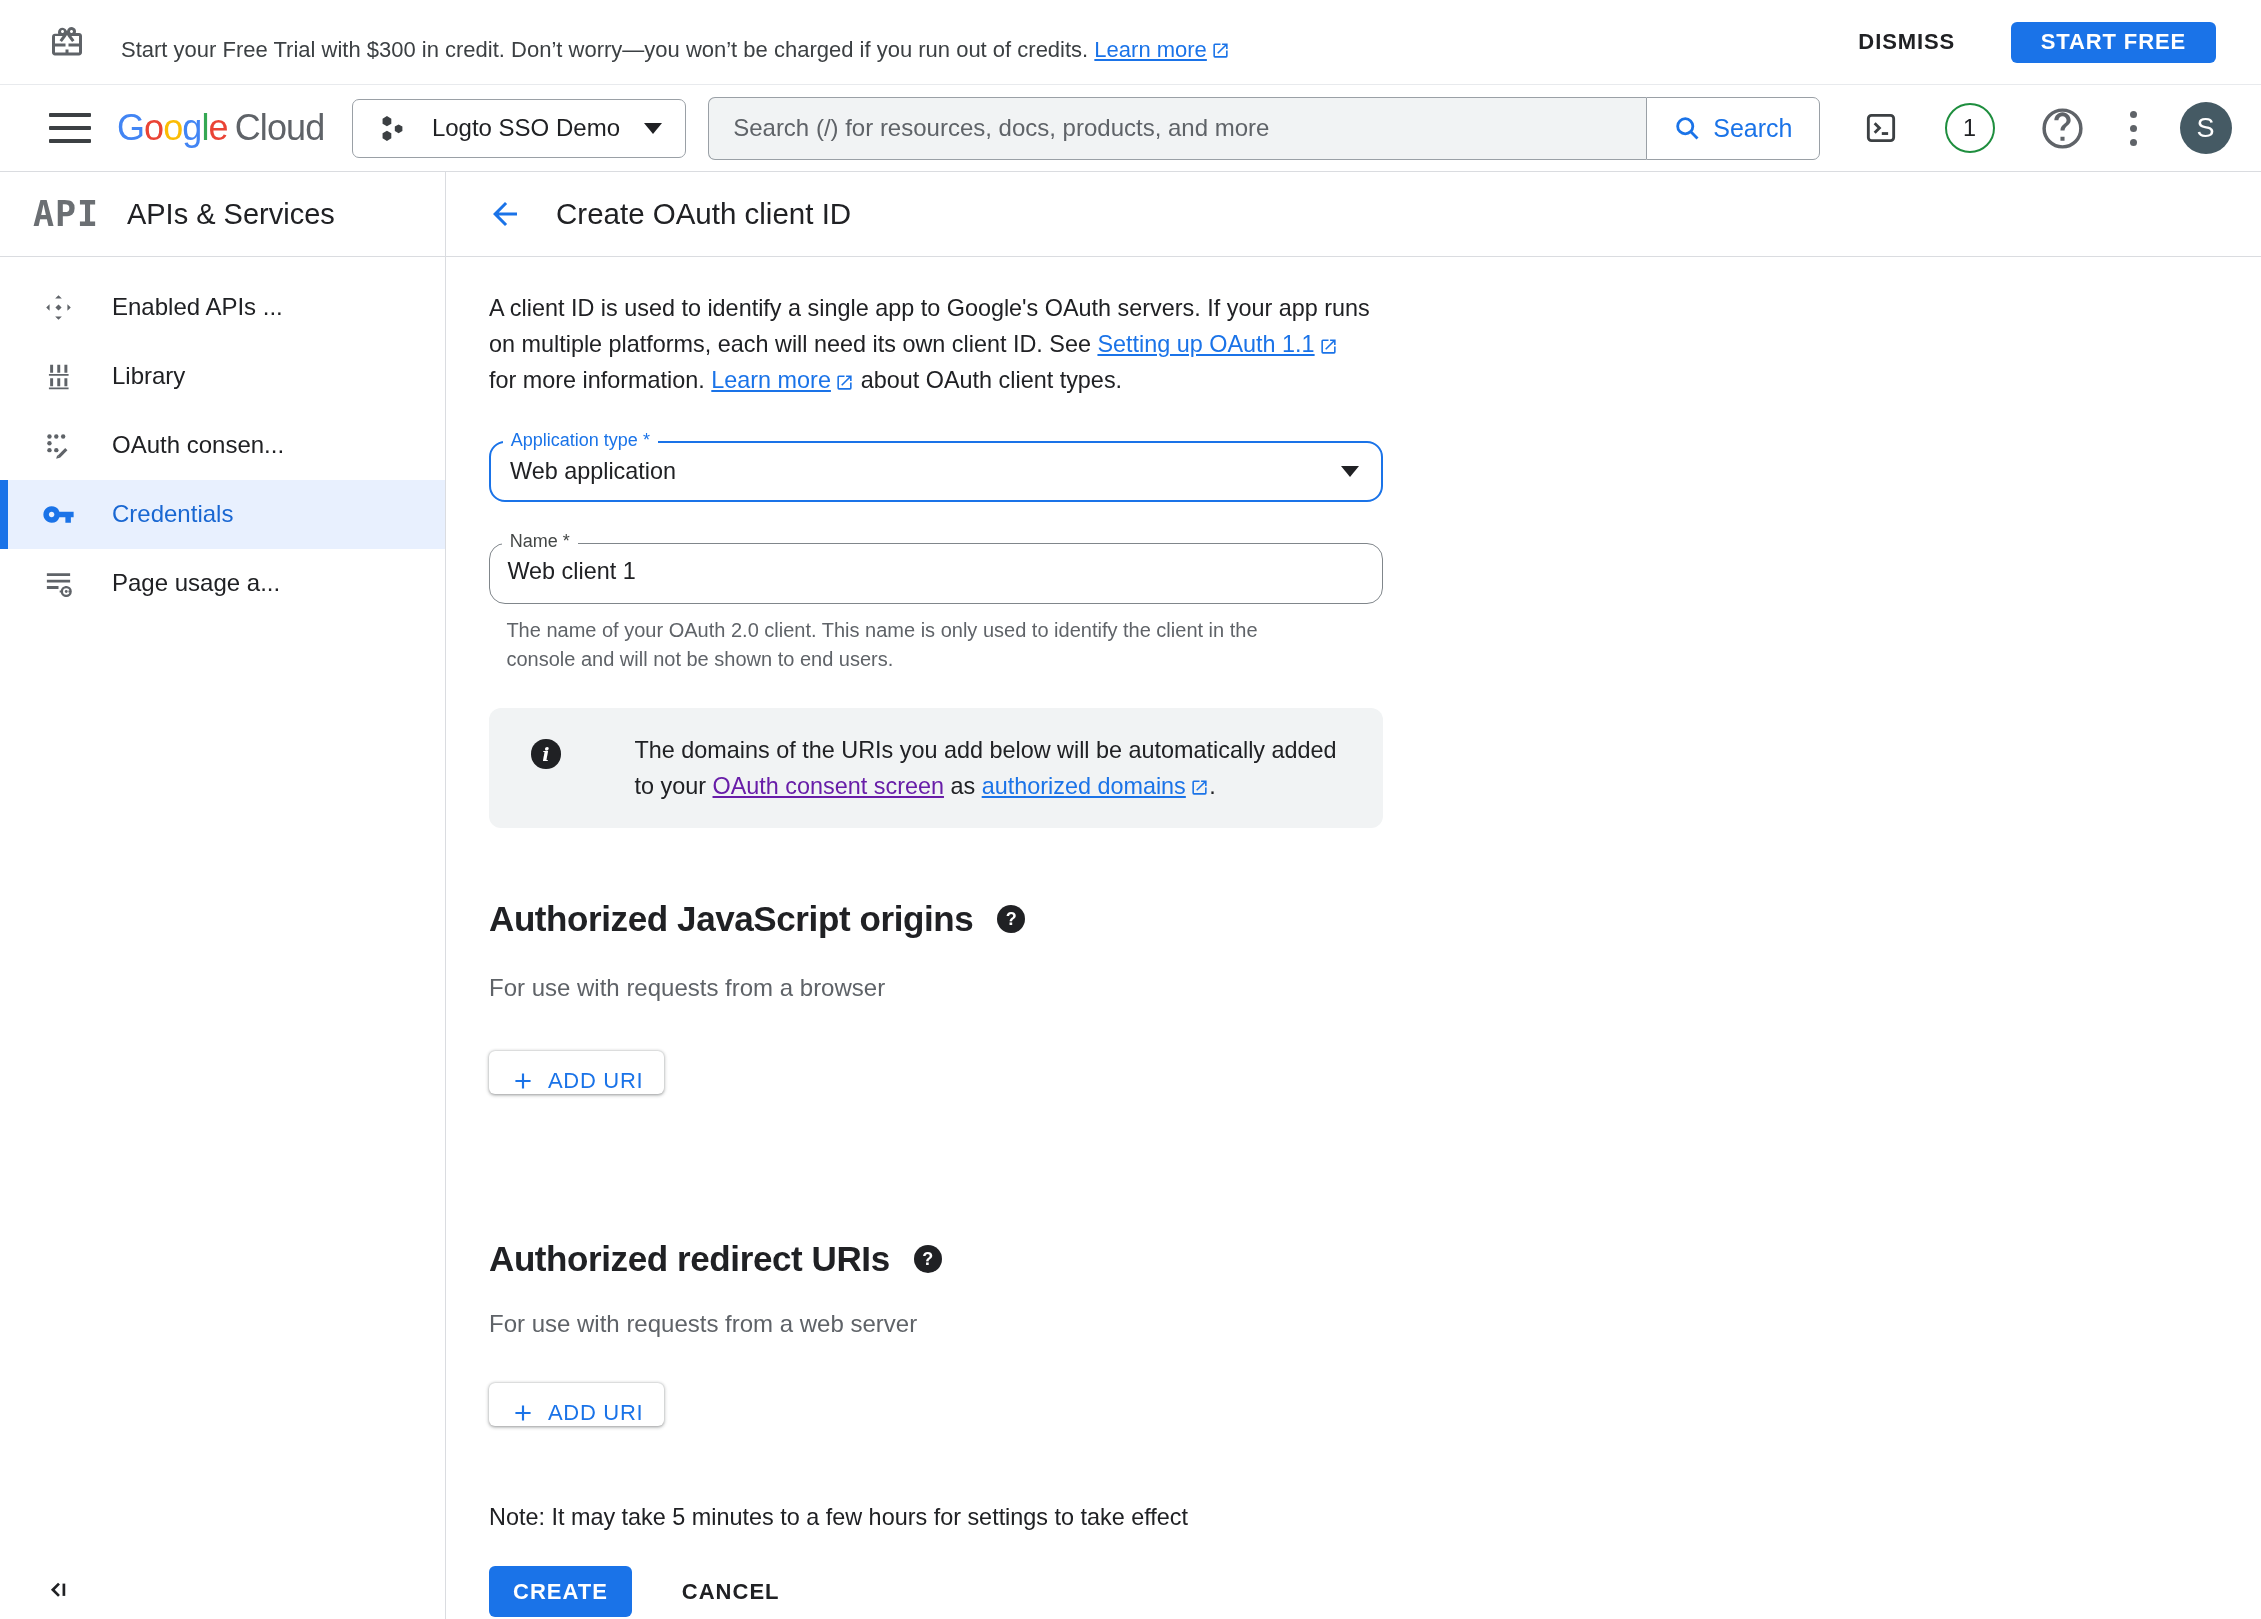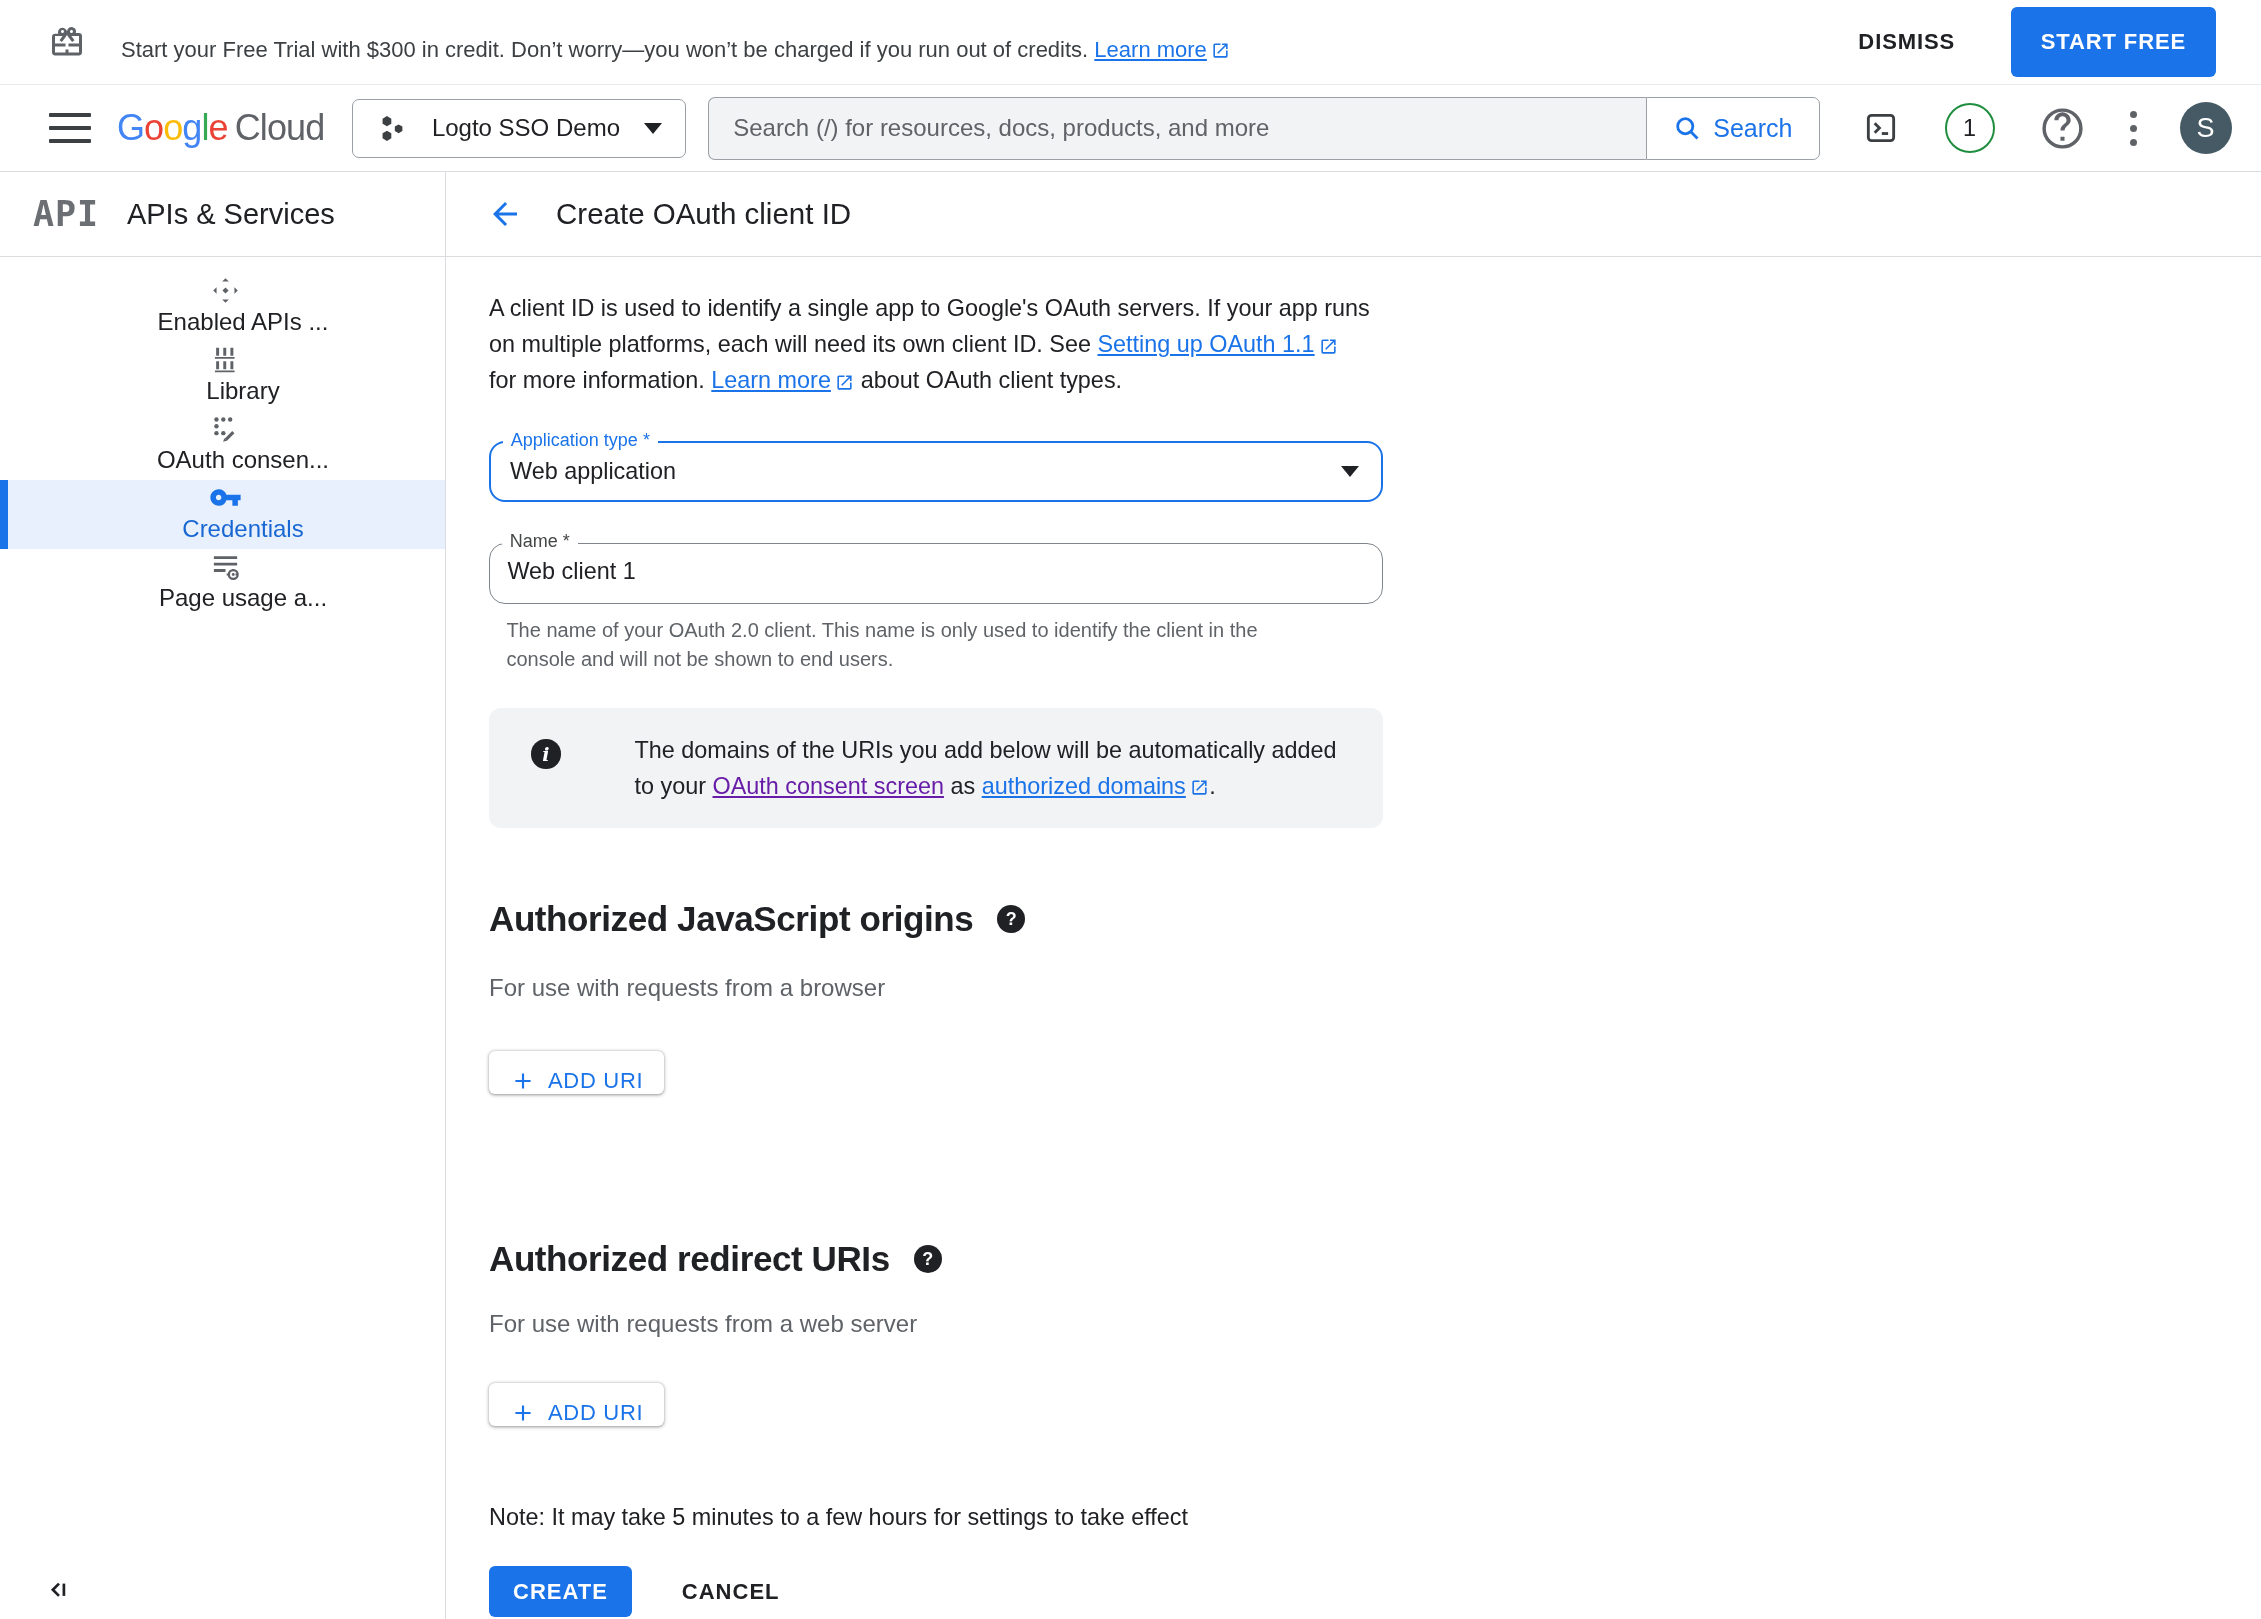--- a/index.html
+++ b/index.html
@@ -17,21 +17,21 @@
   
   .banner{height:85px;display:flex;align-items:center;padding:0 35px;border-bottom:0.9px solid #e8eaed;background:#fff;}
   .gift{width:36px;height:36px;margin:0 36px 0 14px;flex:none;}
   .banner-msg{font-size:22px;color:#3c4043;margin-top:16px;}
   .banner-spacer{flex:1;}
   .link-blue{color:var(--accent);cursor:pointer;}
   .underline{text-decoration:underline;}
   .ext-icon{display:inline-block;width:19px;height:19px;vertical-align:-2.6px;margin-left:4.3px;}
   .dismiss-btn{font-size:22px;font-weight:bold;letter-spacing:0.9px;color:#202124;margin-right:56px;cursor:pointer;background:none;border:none;font-family:inherit;}
   .startfree-btn{background:var(--accent);color:#fff;font-size:22px;font-weight:bold;letter-spacing:0.9px;
-    border:none;border-radius:6px;padding:0 29.5px;height:70px;margin-right:10.4px;cursor:pointer;font-family:inherit;}
+    border:none;border-radius:6px;padding:0 29.5px;height:41px;margin-right:10.4px;cursor:pointer;font-family:inherit;}
 
   
   .header{height:87px;display:flex;align-items:center;padding:0 29.5px 0 35px;border-bottom:0.9px solid var(--border);background:#fff;}
   .hamburger{width:42px;height:31px;display:flex;flex-direction:column;justify-content:space-between;margin:0 26px 0 14px;cursor:pointer;flex:none;}
   .hamburger span{display:block;height:4.3px;background:#3c4043;border-radius:0.9px;}
   .logo{font-size:36px;letter-spacing:-0.9px;white-space:nowrap;margin-right:28px;flex:none;cursor:pointer;}
   .gl-b{color:#4285f4}.gl-r{color:#ea4335}.gl-y{color:#fbbc05}.gl-g{color:#34a853}
   .logo .cloud{color:#5f6368;margin-left:7px;}
   .project-btn{display:flex;align-items:center;height:59px;border:0.9px solid #9aa0a6;border-radius:7px;
     background:#fff;padding:0 22.6px;margin-right:22.6px;cursor:pointer;flex:none;font-family:inherit;}
@@ -55,21 +55,21 @@
   .avatar{width:52px;height:52px;border-radius:50%;background:var(--avatar-bg);color:#fff;
     display:flex;align-items:center;justify-content:center;font-size:27px;}
 
   
   .app{display:flex;height:1448px;}
   .sidebar{width:446px;flex:none;border-right:0.9px solid var(--border);position:relative;background:#fff;}
   .side-head{height:85px;display:flex;align-items:center;border-bottom:0.9px solid var(--border);padding-left:33px;}
   .api-logo{font-family:"DejaVu Sans Mono", monospace;font-weight:bold;font-size:35px;color:#6b6f73;letter-spacing:0.9px;margin-right:28px;}
   .side-title{font-size:29px;color:#202124;}
   .nav{padding-top:15.6px;}
-  .nav-item{height:69px;display:flex;align-items:center;padding-left:41px;cursor:pointer;position:relative;flex-direction:column;}
+  .nav-item{height:69px;display:flex;align-items:center;padding-left:41px;cursor:pointer;position:relative;}
   .nav-item .nicon{width:35px;height:35px;flex:none;margin-right:36px;display:flex;align-items:center;justify-content:center;}
   .nav-label{font-size:24px;color:#202124;white-space:nowrap;}
   .nav-item.active{background:var(--nav-active-bg);}
   .nav-item.active::before{content:"";position:absolute;left:0;top:0;bottom:0;width:7.8px;background:var(--accent);}
   .nav-item.active .nav-label{color:var(--nav-active-text);}
   .collapse-btn{position:absolute;left:43px;bottom:15.6px;background:none;border:none;cursor:pointer;}
 
   .main{flex:1;min-width:0;background:#fff;}
   .main-topbar{height:85px;display:flex;align-items:center;border-bottom:0.9px solid var(--border);padding-left:41px;}
   .back-btn{background:none;border:none;cursor:pointer;padding:0;margin-right:33px;}

